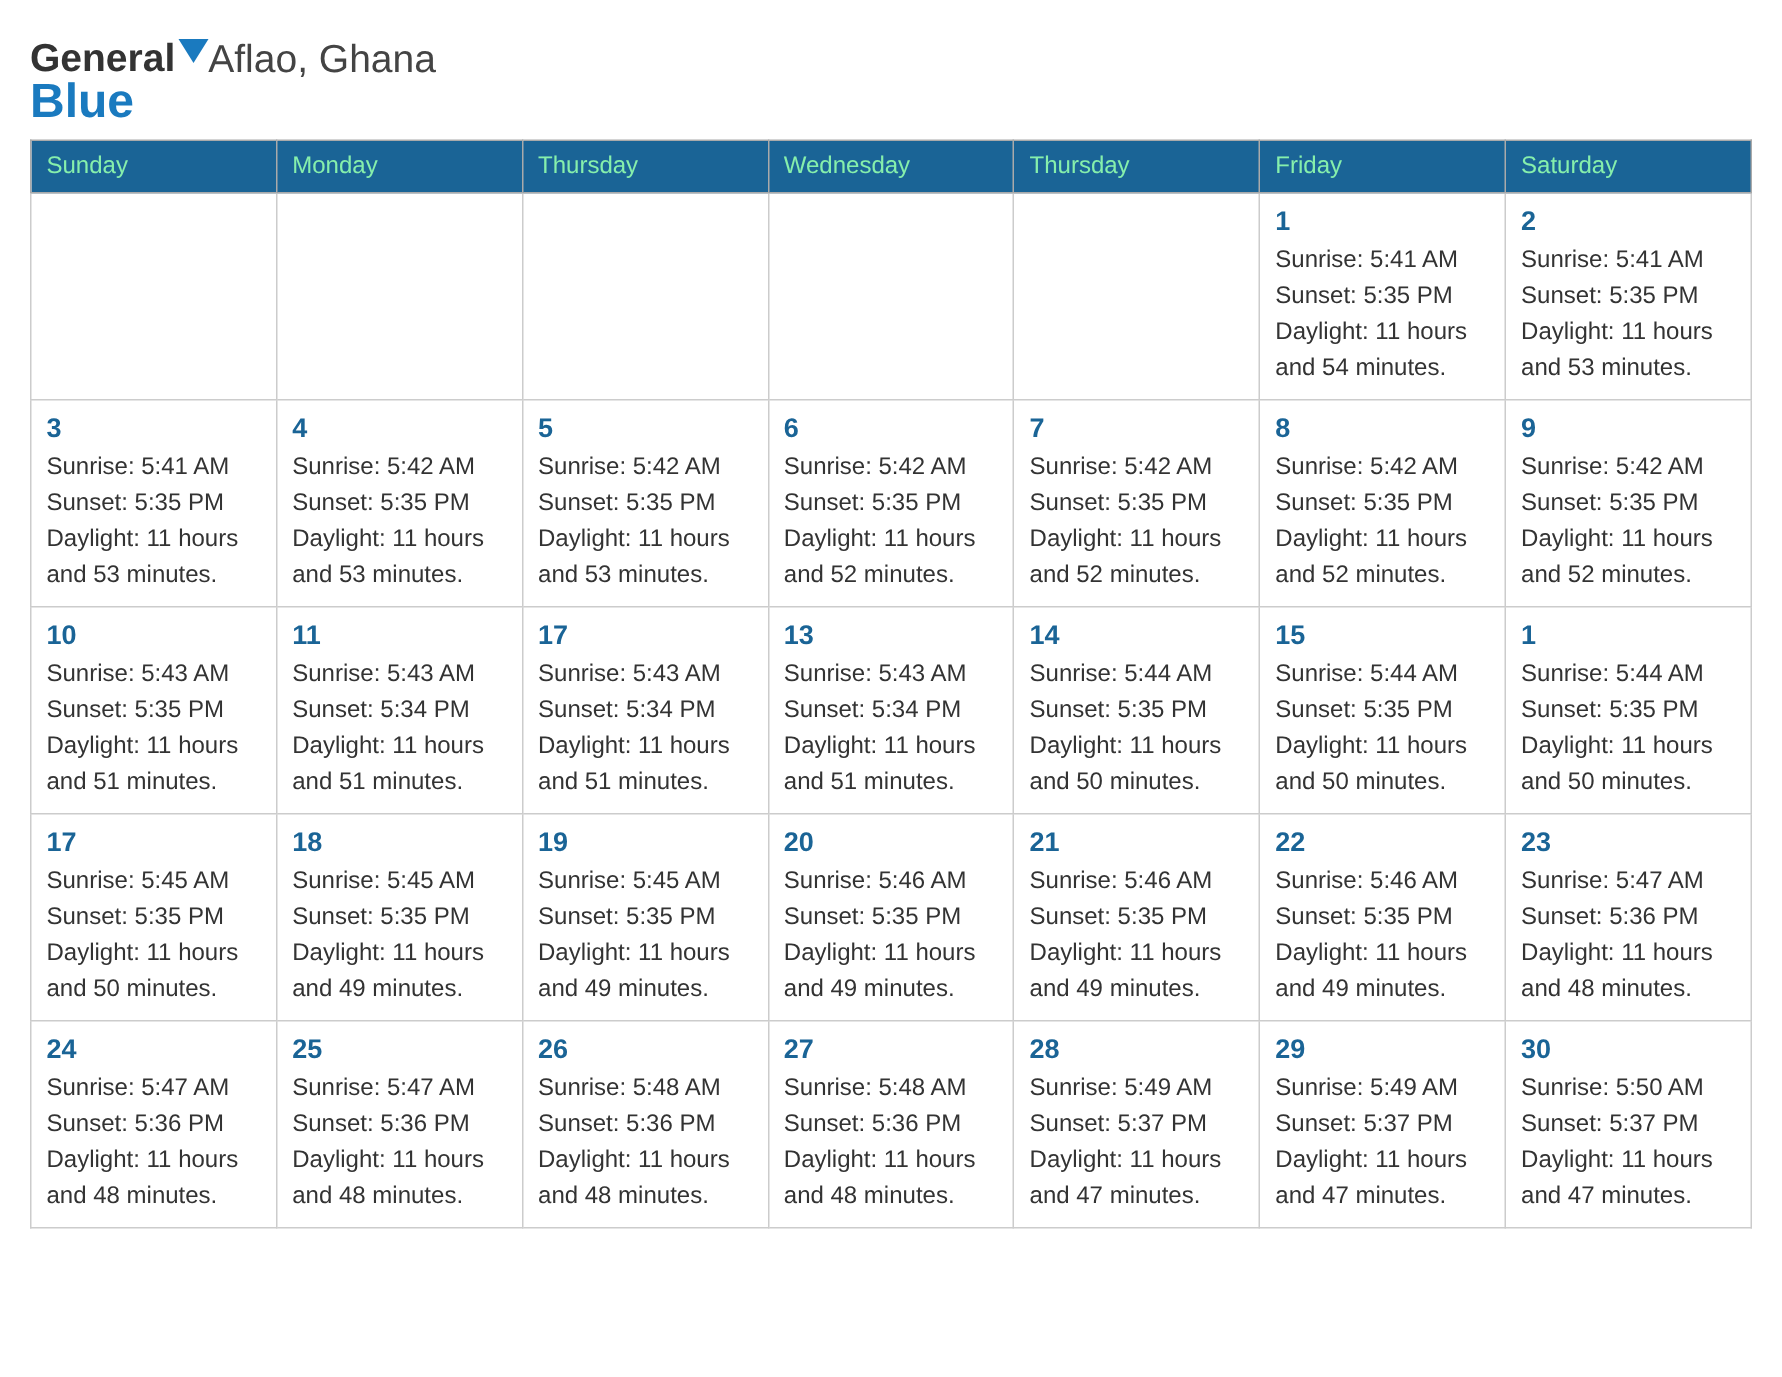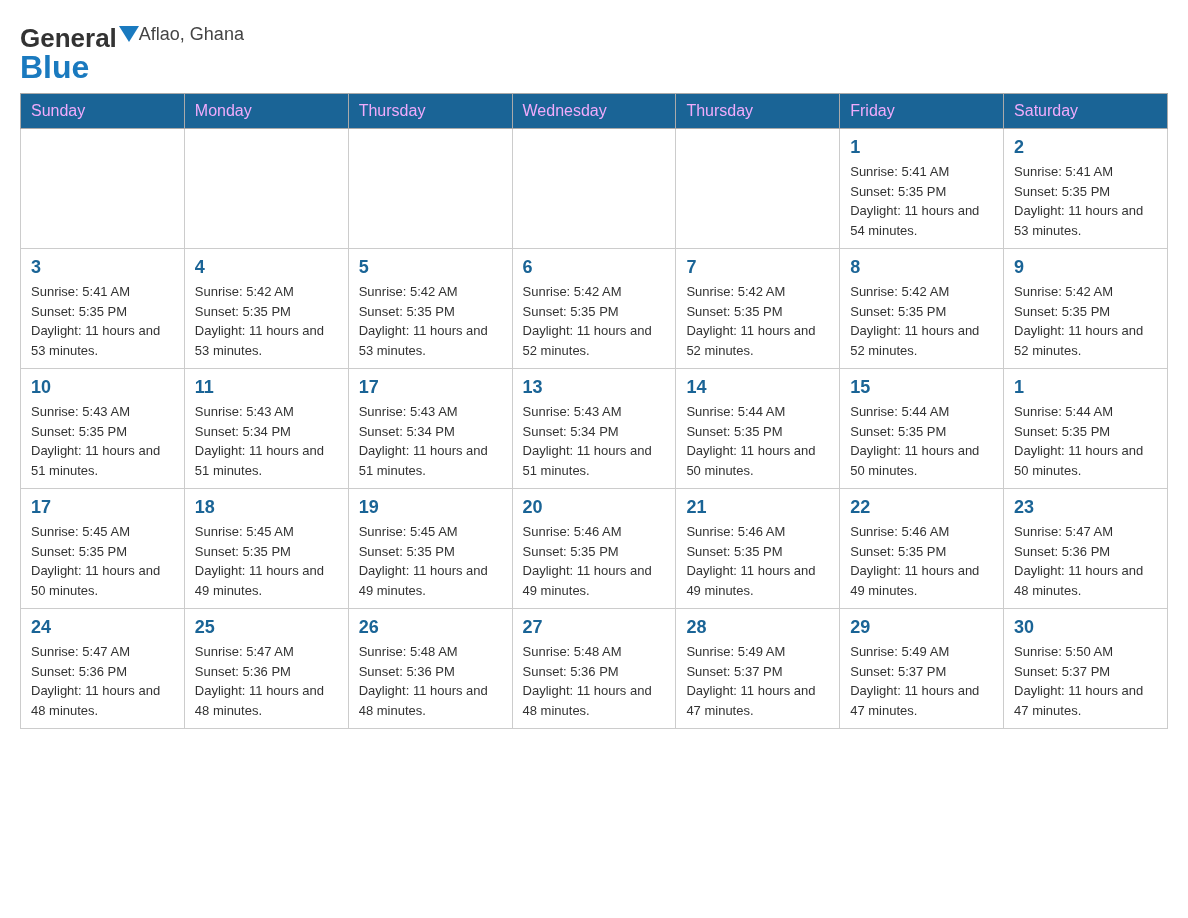--- a/index.html
+++ b/index.html
@@ -48,32 +48,32 @@
     .title-area {
       text-align: right;
     }
     .month-title {
       font-size: 52px;
       font-weight: bold;
       color: #222;
       line-height: 1.1;
     }
     .location-title {
-      font-size: 18px;
+      font-size: 26px;
       color: #444;
       margin-top: 4px;
     }
     .calendar-table {
       width: 100%;
       border-collapse: collapse;
       margin-top: 8px;
     }
     .calendar-table th {
       background-color: #1a6496;
-      color: #f0abfc;
+      color: #86efac;
       font-size: 16px;
       font-weight: normal;
       padding: 8px 10px;
       text-align: left;
       border: 1px solid #aaa;
     }
     .calendar-table td {
       vertical-align: top;
       padding: 8px 10px;
       border: 1px solid #ccc;
@@ -83,21 +83,21 @@
       height: 110px;
     }
     .day-number {
       font-size: 18px;
       color: #1a6496;
       font-weight: bold;
       margin-bottom: 4px;
       display: block;
     }
     .day-info {
-      font-size: 13px;
+      font-size: 16px;
       color: #333;
       line-height: 1.5;
     }
     tr:nth-child(even) td {
       background-color: #f9f9f9;
     }
     tr:nth-child(odd) td {
       background-color: #fff;
     }
     

